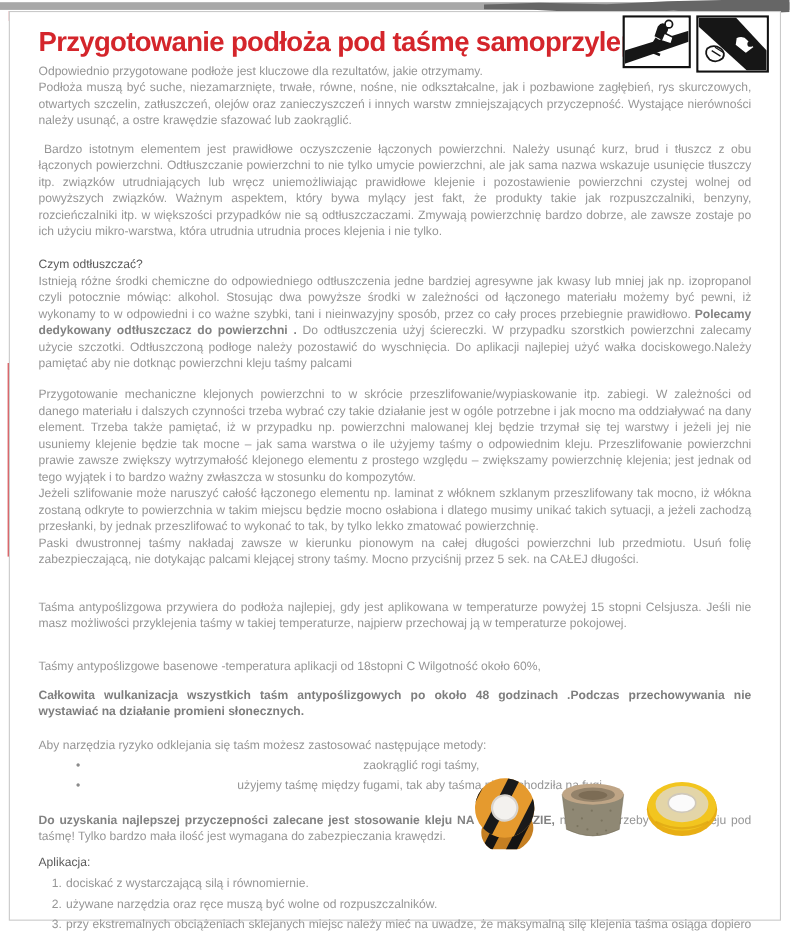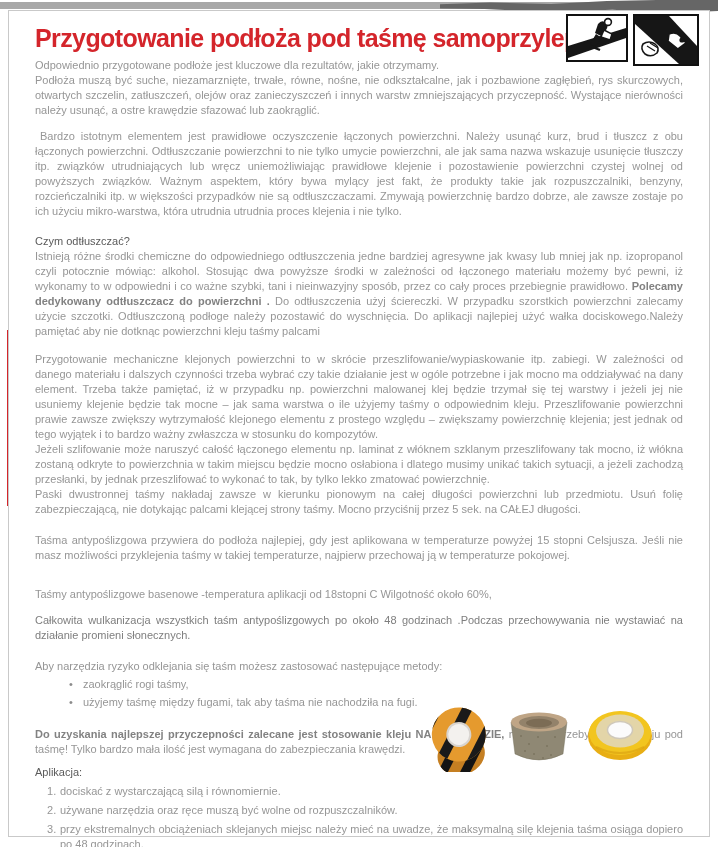--- a/index.html
+++ b/index.html
@@ -32,22 +32,22 @@
     margin:14px 0 6px 0;color:#d4252b;font-size:25px;line-height:27px;
     font-weight:bold;letter-spacing:-0.6px;text-align:left;
   }
   .illustrations{position:absolute;left:566px;top:14px;display:flex;gap:5px;}
   .illu{border:2px solid #111;background:#fff;}
   
   p{margin:0;}
   .indent{text-indent:5px;}
   b,.bold{font-weight:bold;color:#828282;}
   .h-small{font-weight:normal;color:#5a5a5a;text-align:left;}
-  .bold-para{font-weight:normal;color:#7e7e7e;}
-  ul.methods{list-style:none;margin:0;padding:0 0 0 48px;text-align:left;}
+  .bold-para{font-weight:bold;color:#7e7e7e;}
+  ul.methods{list-style:none;margin:0;padding:0 0 0 48px;text-align:center;}
   ul.methods li{position:relative;line-height:15px;margin-top:3px;}
   ul.methods li::before{content:"•";position:absolute;left:-14px;color:#8b8b8b;}
   ol.appl{list-style:none;margin:2px 0 0 12px;padding:0;counter-reset:ap;}
   ol.appl li{counter-increment:ap;padding-left:13px;line-height:15px;margin-top:4px;}
   ol.appl li::before{content:counter(ap) ".";display:inline-block;width:13px;margin-left:-13px;}
   
   .rolls{position:absolute;left:430px;top:704px;display:flex;align-items:flex-start;gap:15px;}
   .roll{display:block;}
 </style>
 </head>
@@ -71,21 +71,21 @@
 
     <p class="h-small" style="margin-top:15px;">Czym odtłuszczać?</p>
     <p>
       <span>Istnieją różne środki chemiczne do odpowiedniego odtłuszczenia jedne bardziej agresywne jak kwasy lub mniej jak np. izopropanol czyli potocznie mówiąc: alkohol. Stosując dwa powyższe środki w zależności od łączonego materiału możemy być pewni, iż wykonamy to w odpowiedni i co ważne szybki, tani i nieinwazyjny sposób, przez co cały proces przebiegnie prawidłowo. </span><span class="bold">Polecamy dedykowany odtłuszczacz  do powierzchni .</span><span> Do odtłuszczenia użyj ściereczki. W przypadku szorstkich powierzchni zalecamy użycie szczotki. Odtłuszczoną podłoge należy pozostawić do wyschnięcia. Do aplikacji najlepiej użyć wałka dociskowego.Należy pamiętać aby nie dotknąc powierzchni kleju taśmy palcami</span>
     </p>
 
     <p style="margin-top:13px;">Przygotowanie mechaniczne klejonych powierzchni to w skrócie przeszlifowanie/wypiaskowanie itp. zabiegi. W zależności od danego materiału i dalszych czynności trzeba wybrać czy takie działanie jest w ogóle potrzebne i jak mocno ma oddziaływać na dany element. Trzeba także pamiętać, iż w przypadku np. powierzchni malowanej klej będzie trzymał się tej warstwy i jeżeli jej nie usuniemy klejenie będzie tak mocne – jak sama warstwa o ile użyjemy taśmy o odpowiednim kleju. Przeszlifowanie powierzchni prawie zawsze zwiększy wytrzymałość klejonego elementu z prostego względu – zwiększamy powierzchnię klejenia; jest jednak od tego wyjątek i to bardzo ważny zwłaszcza w stosunku do kompozytów.</p>
     <p>Jeżeli szlifowanie może naruszyć całość łączonego elementu np. laminat z włóknem szklanym przeszlifowany tak mocno, iż włókna zostaną odkryte to powierzchnia w takim miejscu będzie mocno osłabiona i dlatego musimy unikać takich sytuacji, a jeżeli zachodzą przesłanki, by jednak przeszlifować to wykonać to tak, by tylko lekko zmatować powierzchnię.</p>
     <p>Paski dwustronnej taśmy nakładaj zawsze w kierunku pionowym na całej długości powierzchni lub przedmiotu. Usuń folię zabezpieczającą, nie dotykając palcami klejącej strony taśmy. Mocno przyciśnij przez 5 sek. na CAŁEJ długości.</p>
 
-    <p style="margin-top:16px;">Taśma antypoślizgowa przywiera do podłoża najlepiej, gdy jest aplikowana w temperaturze powyżej 15 stopni Celsjusza. Jeśli nie masz możliwości przyklejenia taśmy w takiej temperaturze, najpierw przechowaj ją w temperaturze pokojowej.</p>
+    <p style="margin-top:28px;">Taśma antypoślizgowa przywiera do podłoża najlepiej, gdy jest aplikowana w temperaturze powyżej 15 stopni Celsjusza. Jeśli nie masz możliwości przyklejenia taśmy w takiej temperaturze, najpierw przechowaj ją w temperaturze pokojowej.</p>
     <p style="text-align:left;margin-top:24px;">Taśmy antypoślizgowe basenowe -temperatura aplikacji od 18stopni C Wilgotność około 60%,</p>
 
     <p class="bold-para" style="margin-top:11px;">Całkowita wulkanizacja wszystkich taśm  antypoślizgowych po około 48 godzinach .Podczas przechowywania nie wystawiać na działanie promieni słonecznych.</p>
 
     <p style="margin-top:16px;text-align:left;">Aby narzędzia ryzyko odklejania się taśm możesz zastosować następujące metody:</p>
     <ul class="methods">
       <li>zaokrąglić rogi taśmy,</li>
       <li>użyjemy taśmę między fugami, tak aby taśma nie nachodziła na fugi.</li>
     </ul>
 

